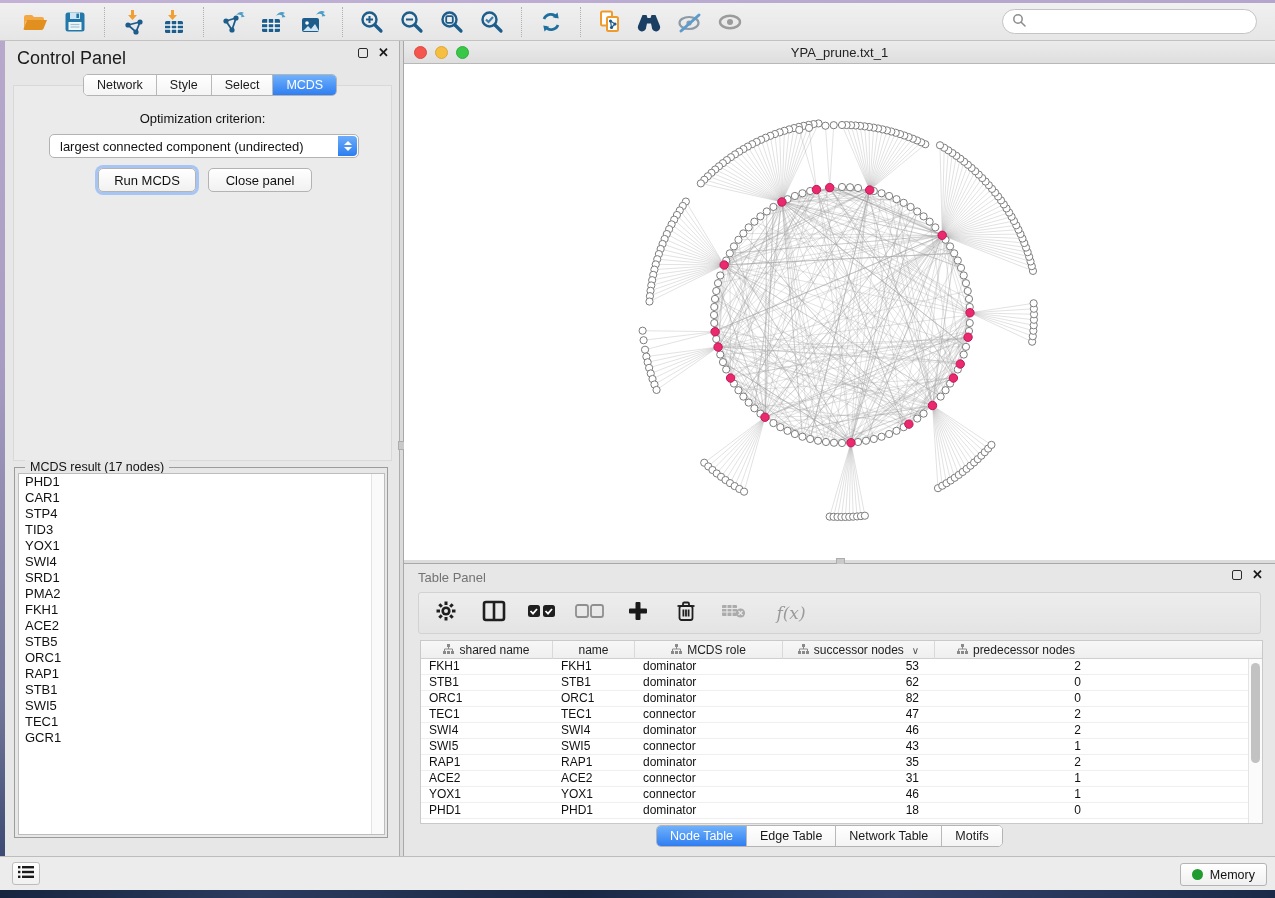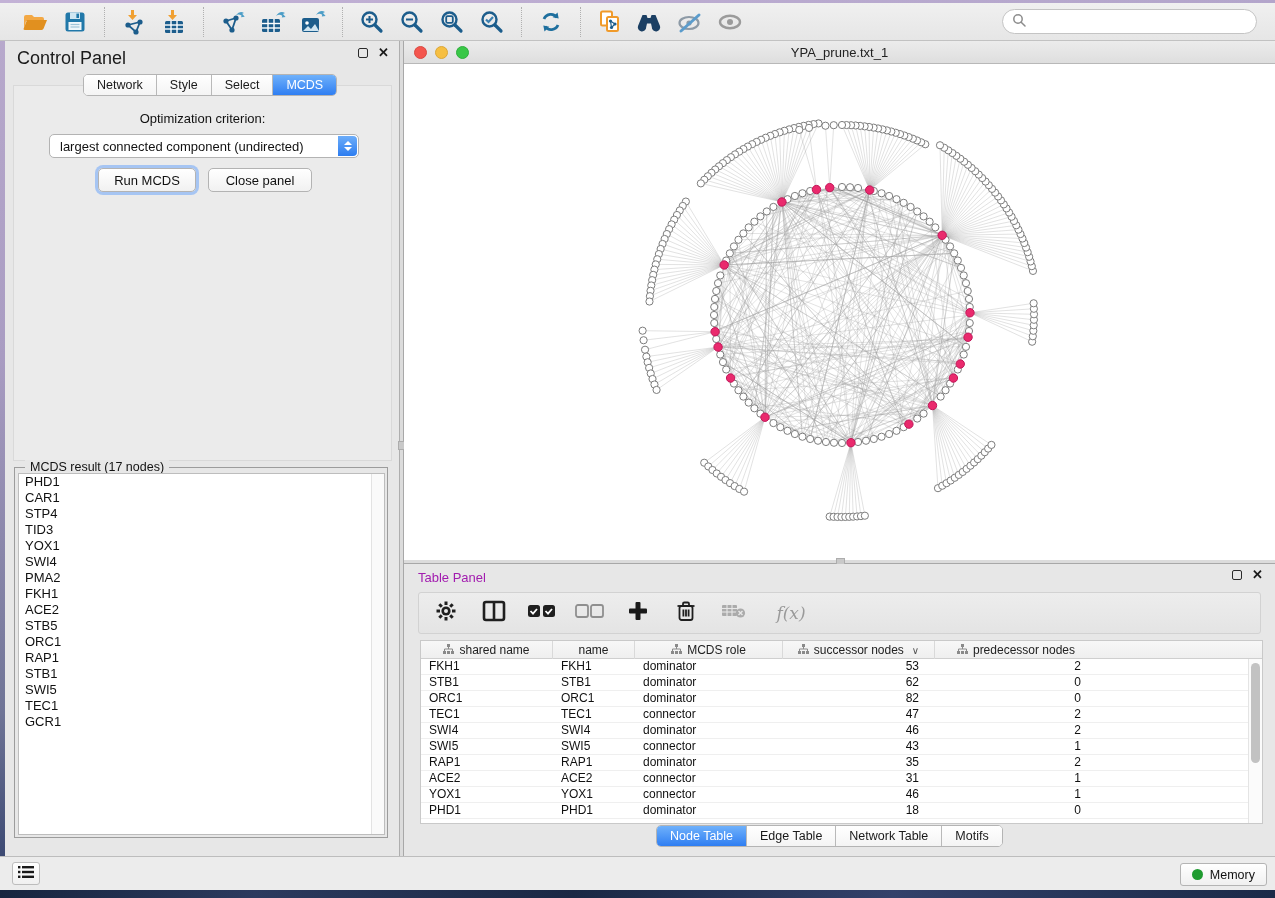--- a/index.html
+++ b/index.html
@@ -62,21 +62,21 @@
   .net-titlebar { position:absolute; left:0; top:0; width:100%; height:23px; background:linear-gradient(#ececec,#dedede); border-bottom:1px solid #b8b8b8; }
   .traffic { position:absolute; top:5px; width:13px; height:13px; border-radius:50%; }
   .tl-red { left:10px; background:#f4564e; border:1px solid #d94a42; }
   .tl-yellow { left:31px; background:#f6bf42; border:1px solid #dba738; }
   .tl-green { left:52px; background:#39c747; border:1px solid #2fae3d; }
   .net-title { position:absolute; left:0; top:4px; width:100%; text-align:center; font-size:13px; color:#222; }
   .net-canvas { position:absolute; left:0; top:23px; width:871px; height:496px; background:#fff; }
 
   
   .table-panel { position:absolute; left:404px; top:564px; width:871px; height:292px; background:#e7e7e7; }
-  .tp-title { position:absolute; left:14px; top:6px; font-size:13px; color:#a21caf; }
+  .tp-title { position:absolute; left:14px; top:6px; font-size:13px; color:#737373; }
   .tp-winbtns { position:absolute; right:12px; top:6px; display:flex; gap:10px; align-items:center; }
   .tp-toolbar { position:absolute; left:14px; top:28px; width:843px; height:42px; background:linear-gradient(#ededed,#e4e4e4); border:1px solid #d2d2d2; border-radius:3px; display:flex; align-items:center; padding:0 14px; gap:22px; }
   .tp-icon { display:flex; align-items:center; justify-content:center; width:26px; height:26px; }
   .fx-label { font-family:"DejaVu Serif", serif; font-style:italic; font-size:17px; color:#9a9a9a; }
   .node-table { position:absolute; left:16px; top:76px; width:843px; height:184px; background:#fff; border:1px solid #c9c9c9; overflow:hidden; }
   .thead { display:flex; height:18px; background:linear-gradient(#f7f7f7,#efefef); border-bottom:1px solid #cfcfcf; }
   .thcell { display:flex; align-items:center; justify-content:center; gap:5px; font-size:12px; color:#222; border-right:1px solid #d9d9d9; height:18px; }
   .sort-chev { font-size:10px; color:#555; margin-left:3px; }
   .trow { display:flex; height:16px; border-bottom:1px solid #efefef; }
   .tcell { font-size:12px; color:#111; padding:0 8px; line-height:15px; white-space:nowrap; overflow:hidden; }
@@ -327,20 +327,21 @@
   <div class="groupbox">
     <span class="group-title">MCDS result (17 nodes)</span>
     <div class="mcds-list">
       <div class="list-scroll-track"></div>
     <div class="mcds-item">PHD1</div>
         <div class="mcds-item">CAR1</div>
         <div class="mcds-item">STP4</div>
         <div class="mcds-item">TID3</div>
         <div class="mcds-item">YOX1</div>
         <div class="mcds-item">SWI4</div>
+        <div class="mcds-item">SRD1</div>
         <div class="mcds-item">PMA2</div>
         <div class="mcds-item">FKH1</div>
         <div class="mcds-item">ACE2</div>
         <div class="mcds-item">STB5</div>
         <div class="mcds-item">ORC1</div>
         <div class="mcds-item">RAP1</div>
         <div class="mcds-item">STB1</div>
         <div class="mcds-item">SWI5</div>
         <div class="mcds-item">TEC1</div>
         <div class="mcds-item">GCR1</div>

